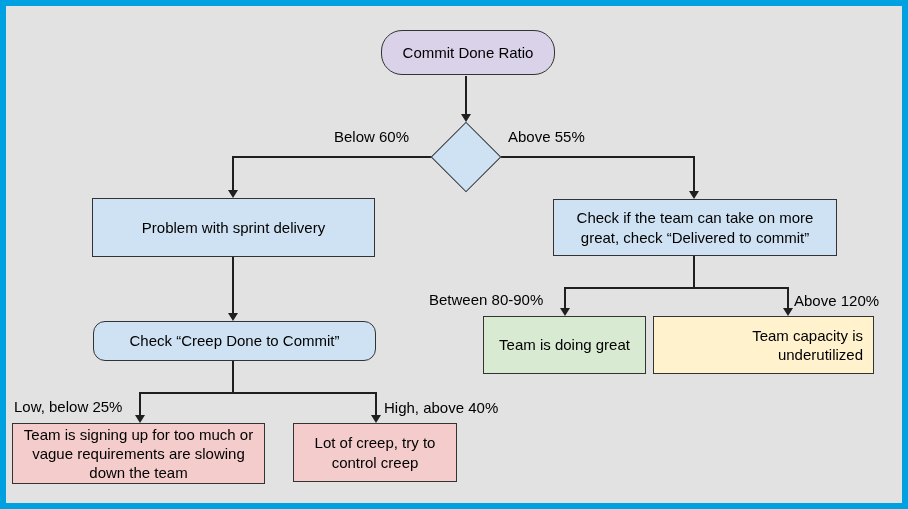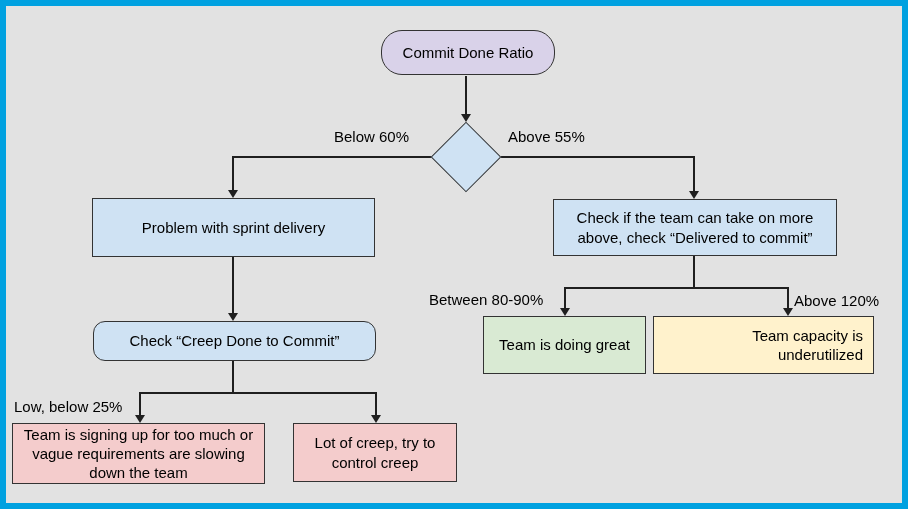--- a/index.html
+++ b/index.html
@@ -68,35 +68,36 @@
 
 <div class="canvas">
   <div class="frame"></div>
 
   <div class="node purple" style="left:381px; top:30px; width:174px; height:45px;">Commit Done Ratio</div>
 
   <div class="diamond"></div>
 
   <div class="node blue" style="left:92px; top:198px; width:283px; height:59px;">Problem with sprint delivery</div>
 
-  <div class="node blue" style="left:553px; top:199px; width:284px; height:57px; padding:0 6px;">Check if the team can take on more above, check “Delivered to commit”</div>
+  <div class="node blue" style="left:553px; top:199px; width:284px; height:57px; padding:0 6px;">Check if the team can take on more great, check “Delivered to commit”</div>
 
   <div class="node blue rounded" style="left:93px; top:321px; width:283px; height:40px;">Check “Creep Done to Commit”</div>
 
   <div class="node pink" style="left:293px; top:423px; width:164px; height:59px; padding:0 6px;">Lot of creep, try to control creep</div>
 
   <div class="node pink" style="left:12px; top:423px; width:253px; height:61px; padding:0 10px;">Team is signing up for too much or vague requirements are slowing down the team</div>
 
   <div class="node green" style="left:483px; top:316px; width:163px; height:58px;">Team is doing great</div>
 
   <div class="node yellow" style="left:653px; top:316px; width:221px; height:58px; padding:0 10px;text-align:right;">Team capacity is underutilized</div>
 
   <div class="edge-label" style="left:334px; top:128px;">Below 60%</div>
   <div class="edge-label" style="left:508px; top:128px;">Above 55%</div>
   <div class="edge-label" style="left:14px; top:398px;">Low, below 25%</div>
+  <div class="edge-label" style="left:384px; top:399px;">High, above 40%</div>
   <div class="edge-label" style="left:429px; top:291px;">Between 80-90%</div>
   <div class="edge-label" style="left:794px; top:292px;">Above 120%</div>
 
   <div class="line" style="left:465px; top:76px; width:2px; height:40px;"></div>
   <div class="arrow" style="left:461px; top:114px;"></div>
 
   <div class="line" style="left:232px; top:156px; width:200px; height:2px;"></div>
   <div class="line" style="left:232px; top:156px; width:2px; height:34px;"></div>
   <div class="arrow" style="left:228px; top:190px;"></div>
 

